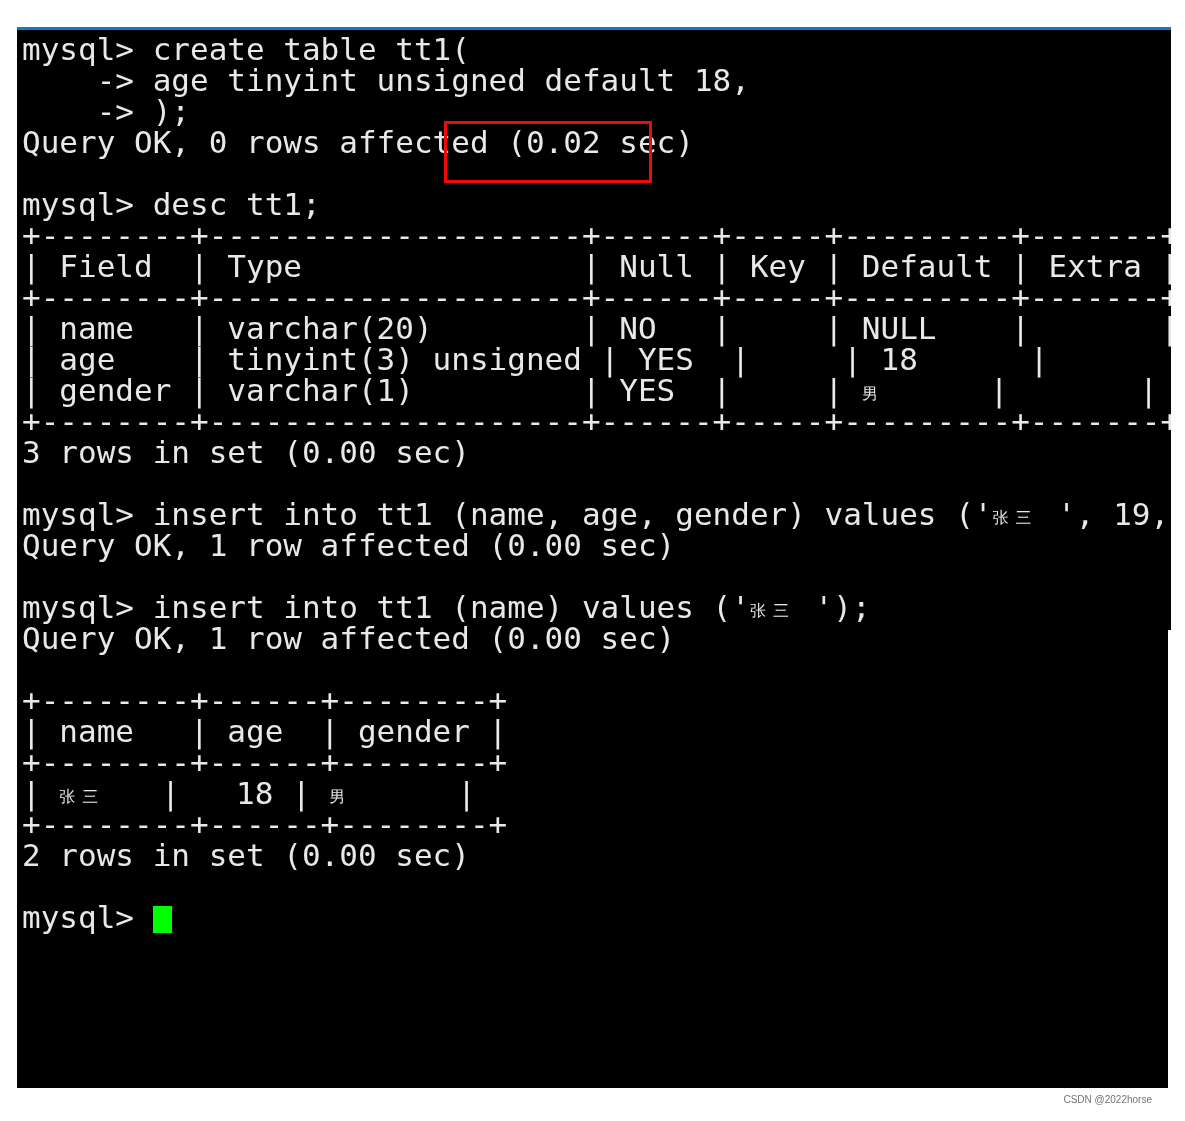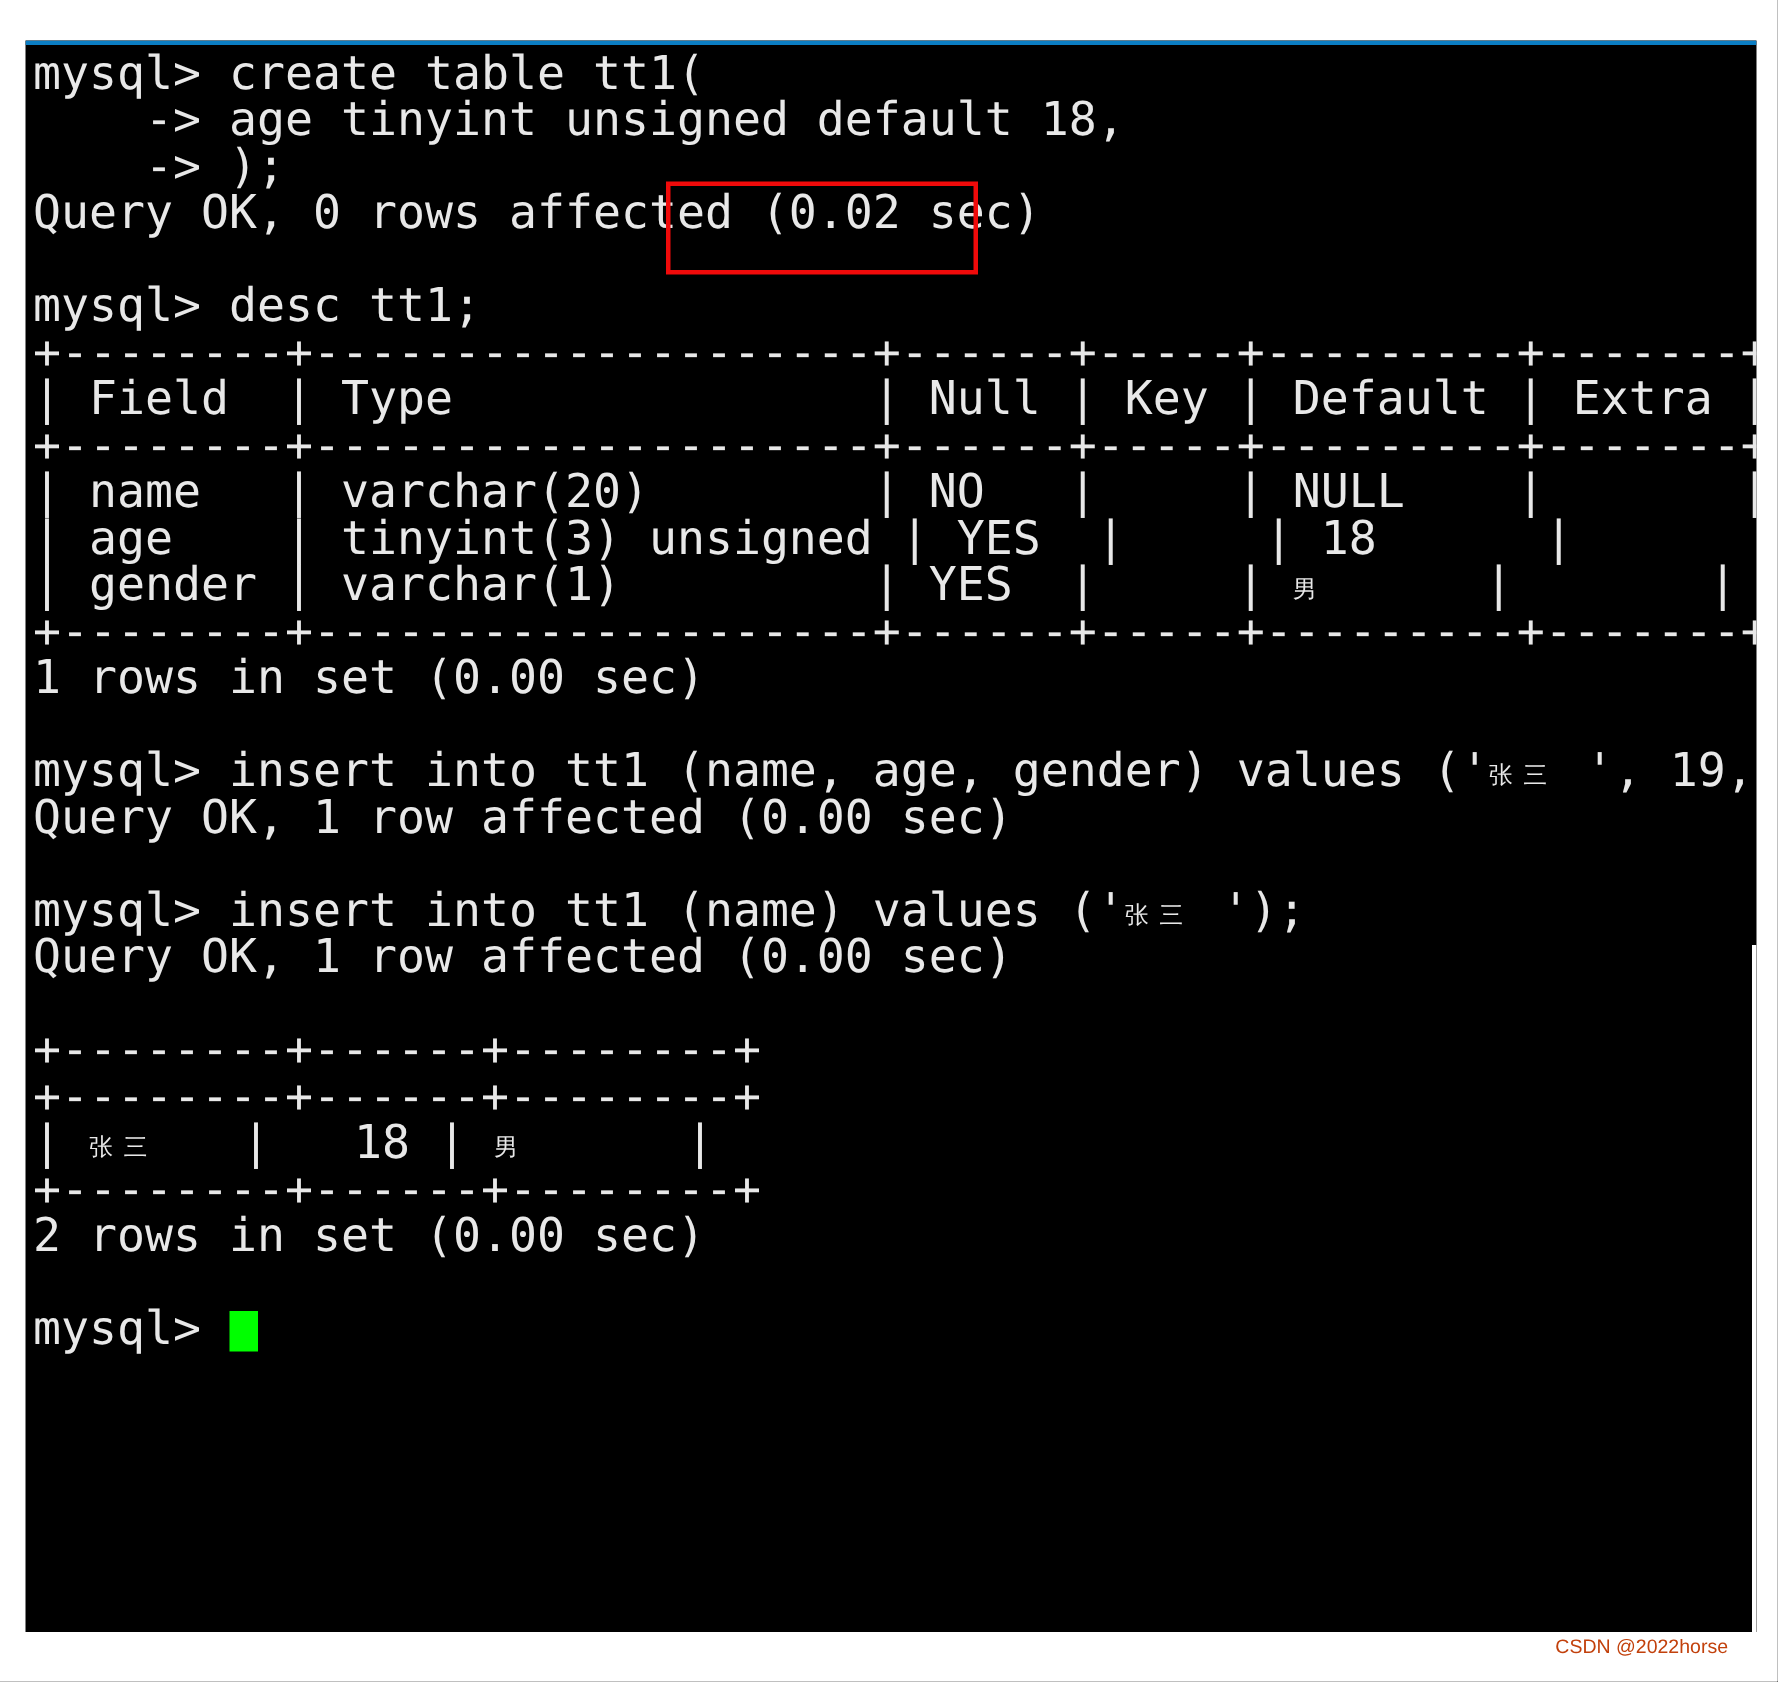--- a/index.html
+++ b/index.html
@@ -99,22 +99,22 @@
     background: #00ff00;
     vertical-align: -5px;
   }
 
   
   #watermark {
     position: absolute;
     right: 33px;
     bottom: 16px;
     font-family: "Liberation Sans", sans-serif;
-    font-size: 13px;
-    color: #c2410c;
+    font-size: 10px;
+    color: #737373;
     white-space: pre;
   }
 </style>
 </head>
 <body>
 
 <div id="terminal">
   <div id="terminal-topbar"></div>
 
   <div id="screen">
@@ -129,33 +129,34 @@
     <div class="line">mysql&gt; desc tt1;</div>
     <div class="line">+--------+--------------------+------+-----+---------+-------+</div>
     <div class="line">| Field  | Type               | Null | Key | Default | Extra |</div>
     <div class="line">+--------+--------------------+------+-----+---------+-------+</div>
     <div class="line">| name   | varchar(20)        | NO   |     | NULL    |       |</div>
     <div class="line">| age    | tinyint(3) unsigned | YES  |     | 18      |       |</div>
 
     <div class="line"><span>| gender | varchar(1)         | YES  |     | </span><span class="cjk1">男</span><span>      |       |</span></div>
 
     <div class="line">+--------+--------------------+------+-----+---------+-------+</div>
-    <div class="line">1 rows in set (0.00 sec)</div>
+    <div class="line">3 rows in set (0.00 sec)</div>
     <div class="line blank"></div>
 
     <div class="line"><span>mysql&gt; insert into tt1 (name, age, gender) values ('</span><span class="cjk">张三</span><span> ', 19, '</span></div>
 
     <div class="line">Query OK, 1 row affected (0.00 sec)</div>
     <div class="line blank"></div>
 
     <div class="line"><span>mysql&gt; insert into tt1 (name) values ('</span><span class="cjk">张三</span><span> ');</span></div>
 
     <div class="line">Query OK, 1 row affected (0.00 sec)</div>
     <div class="line blank"></div>
     <div class="line">+--------+------+--------+</div>
+    <div class="line">| name   | age  | gender |</div>
     <div class="line">+--------+------+--------+</div>
 
 
     <div class="line"><span>| </span><span class="cjk">张三</span><span>   |   18 | </span><span class="cjk1">男</span><span>      |</span></div>
 
     <div class="line">+--------+------+--------+</div>
     <div class="line">2 rows in set (0.00 sec)</div>
     <div class="line blank"></div>
 
     <div class="line"><span>mysql&gt; </span><span id="cursor"></span></div>

